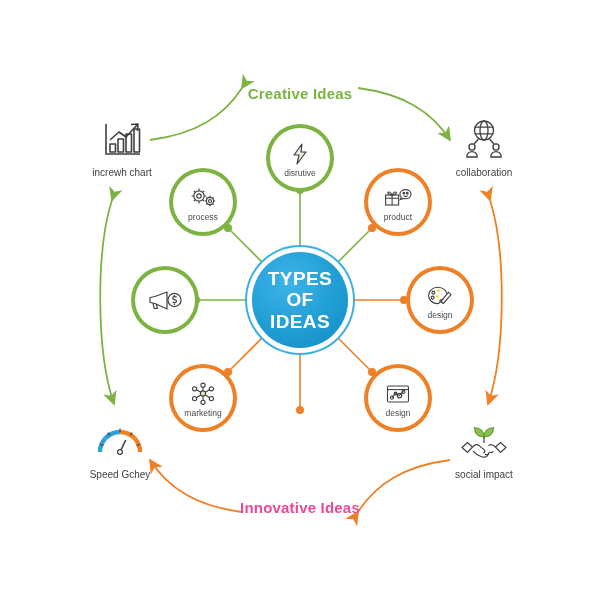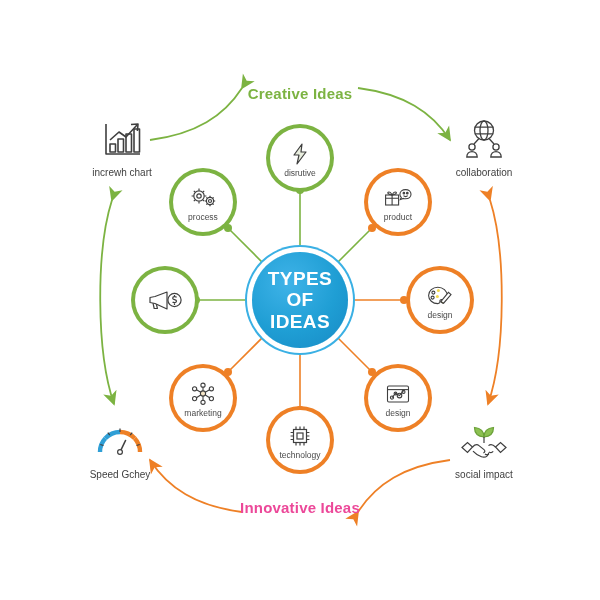--- a/index.html
+++ b/index.html
@@ -194,32 +194,20 @@
             <circle cx="21.4" cy="6.8" r="2.1"></circle>
           <circle cx="4.6" cy="16.6" r="2.1"></circle>
             <circle cx="21.4" cy="16.6" r="2.1"></circle>
             <circle cx="13" cy="20.3" r="2.1"></circle>
         </g>
       </svg>
     </div>
     <div class="node-label">marketing</div>
   </div>
 
-  <div class="node orange" style="left:300px;top:440px;">
-    <div class="node-icon">
-      <svg width="26" height="24" viewBox="0 0 26 24">
-        <g fill="none" stroke="#3f3f3f" stroke-width="1.2">
-          <rect x="6.5" y="5.5" width="13" height="13"></rect>
-          <rect x="10" y="9" width="6" height="6"></rect>
-          <path d="M9 5.5V2.6M13 5.5V2.6M17 5.5V2.6M9 18.5v2.9M13 18.5v2.9M17 18.5v2.9M6.5 8.5H3.6M6.5 12H3.6M6.5 15.5H3.6M19.5 8.5h2.9M19.5 12h2.9M19.5 15.5h2.9"></path>
-        </g>
-      </svg>
-    </div>
-    <div class="node-label">technology</div>
-  </div>
 
   <div class="node orange" style="left:398px;top:398px;">
     <div class="node-icon">
       <svg width="28" height="24" viewBox="0 0 28 24">
         <g fill="none" stroke="#3f3f3f" stroke-width="1.1">
           <rect x="3.5" y="4" width="21" height="16" rx="1.4"></rect>
           <path d="M3.5 7.6h21"></path>
           <path d="M8 15.6 L11.5 11.5 L15.5 13.6 L19.5 8.6"></path>
           <circle cx="8" cy="15.6" r="1.6"></circle>
             <circle cx="11.5" cy="11.5" r="1.4"></circle>

